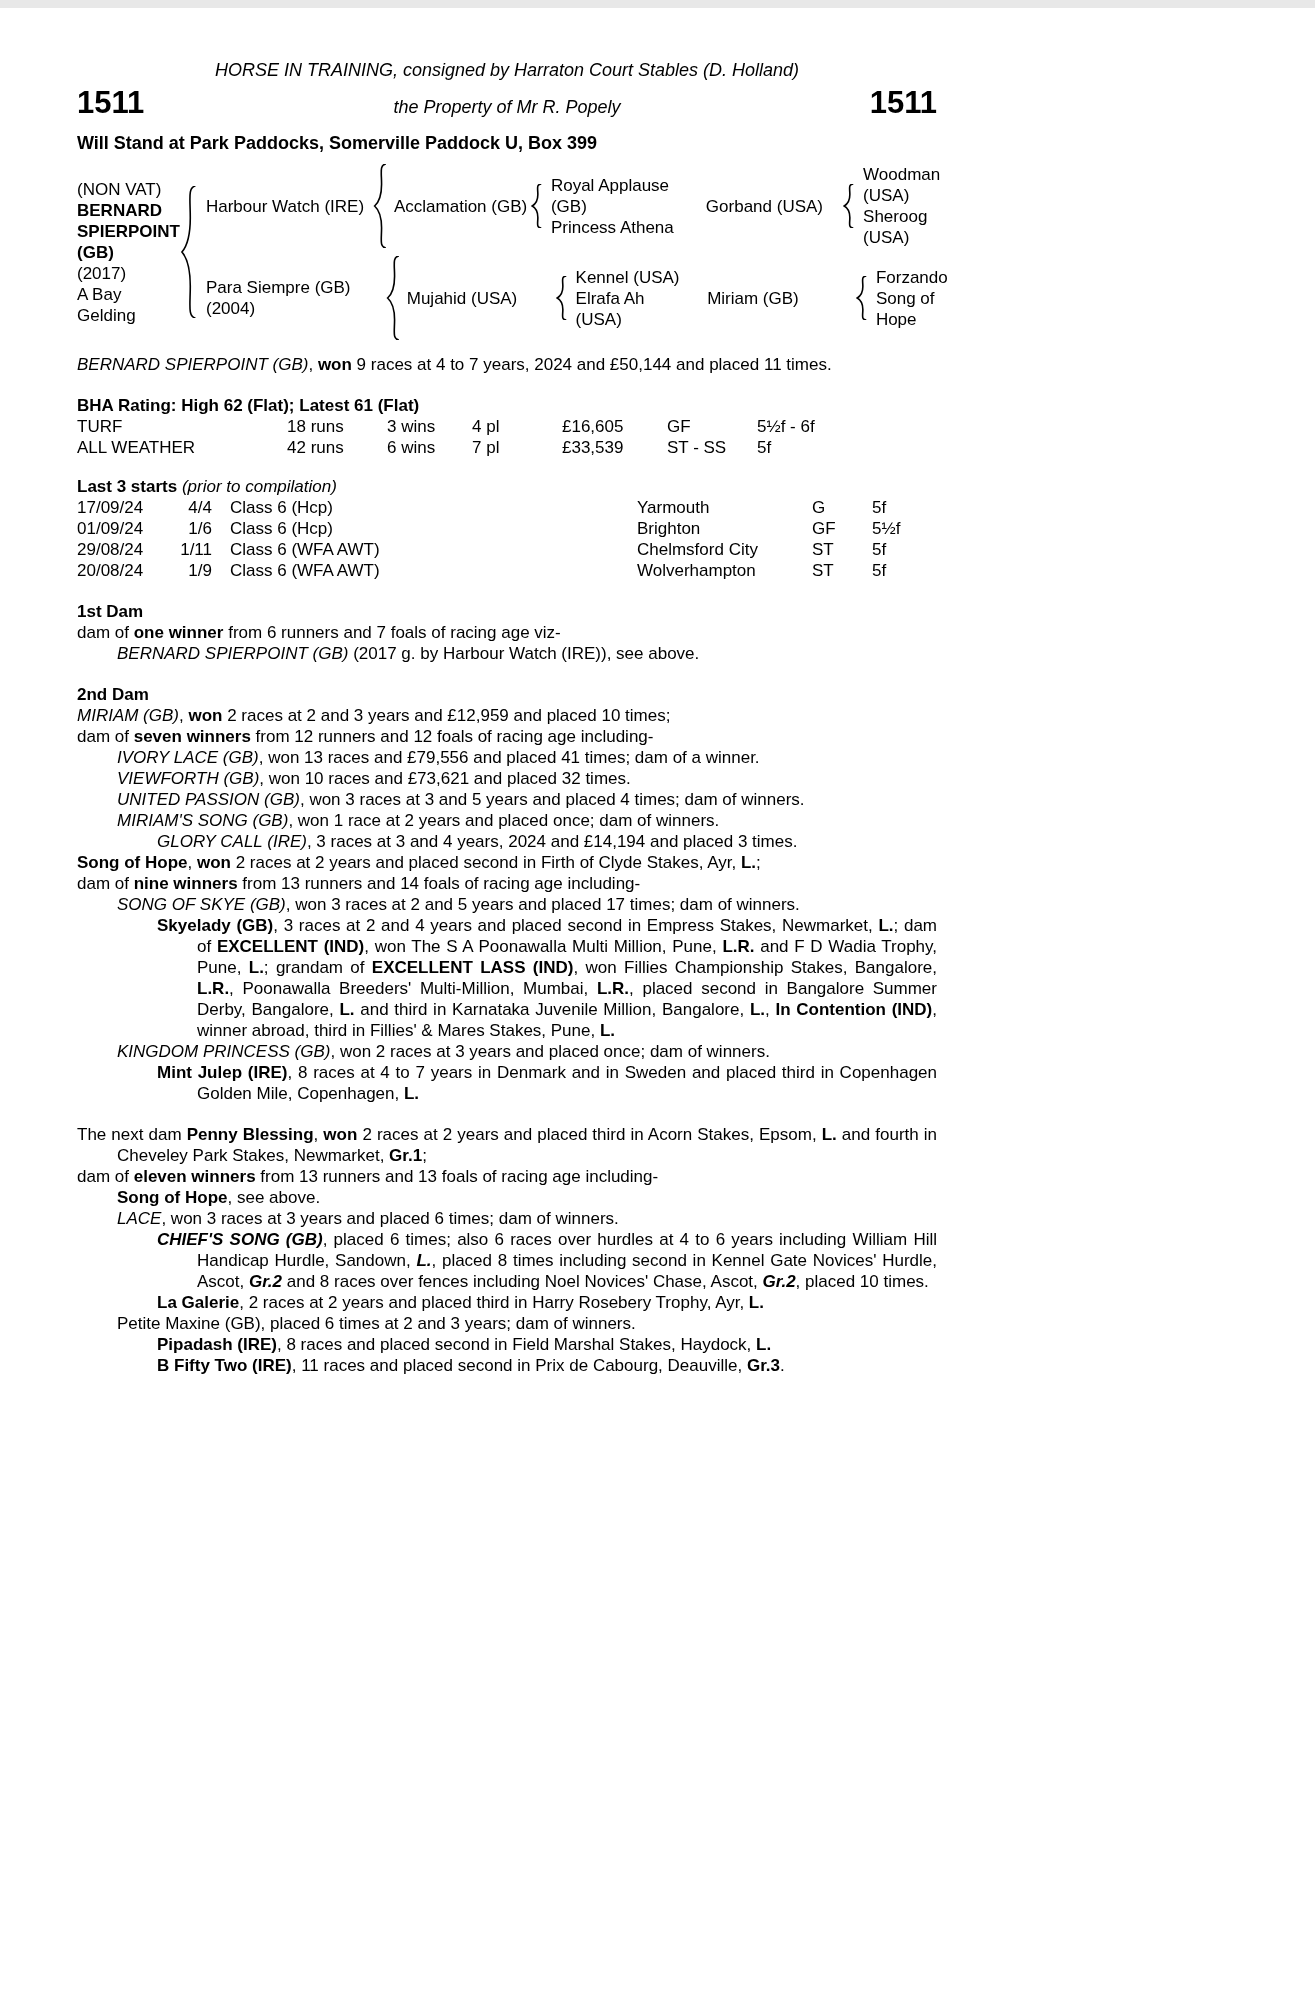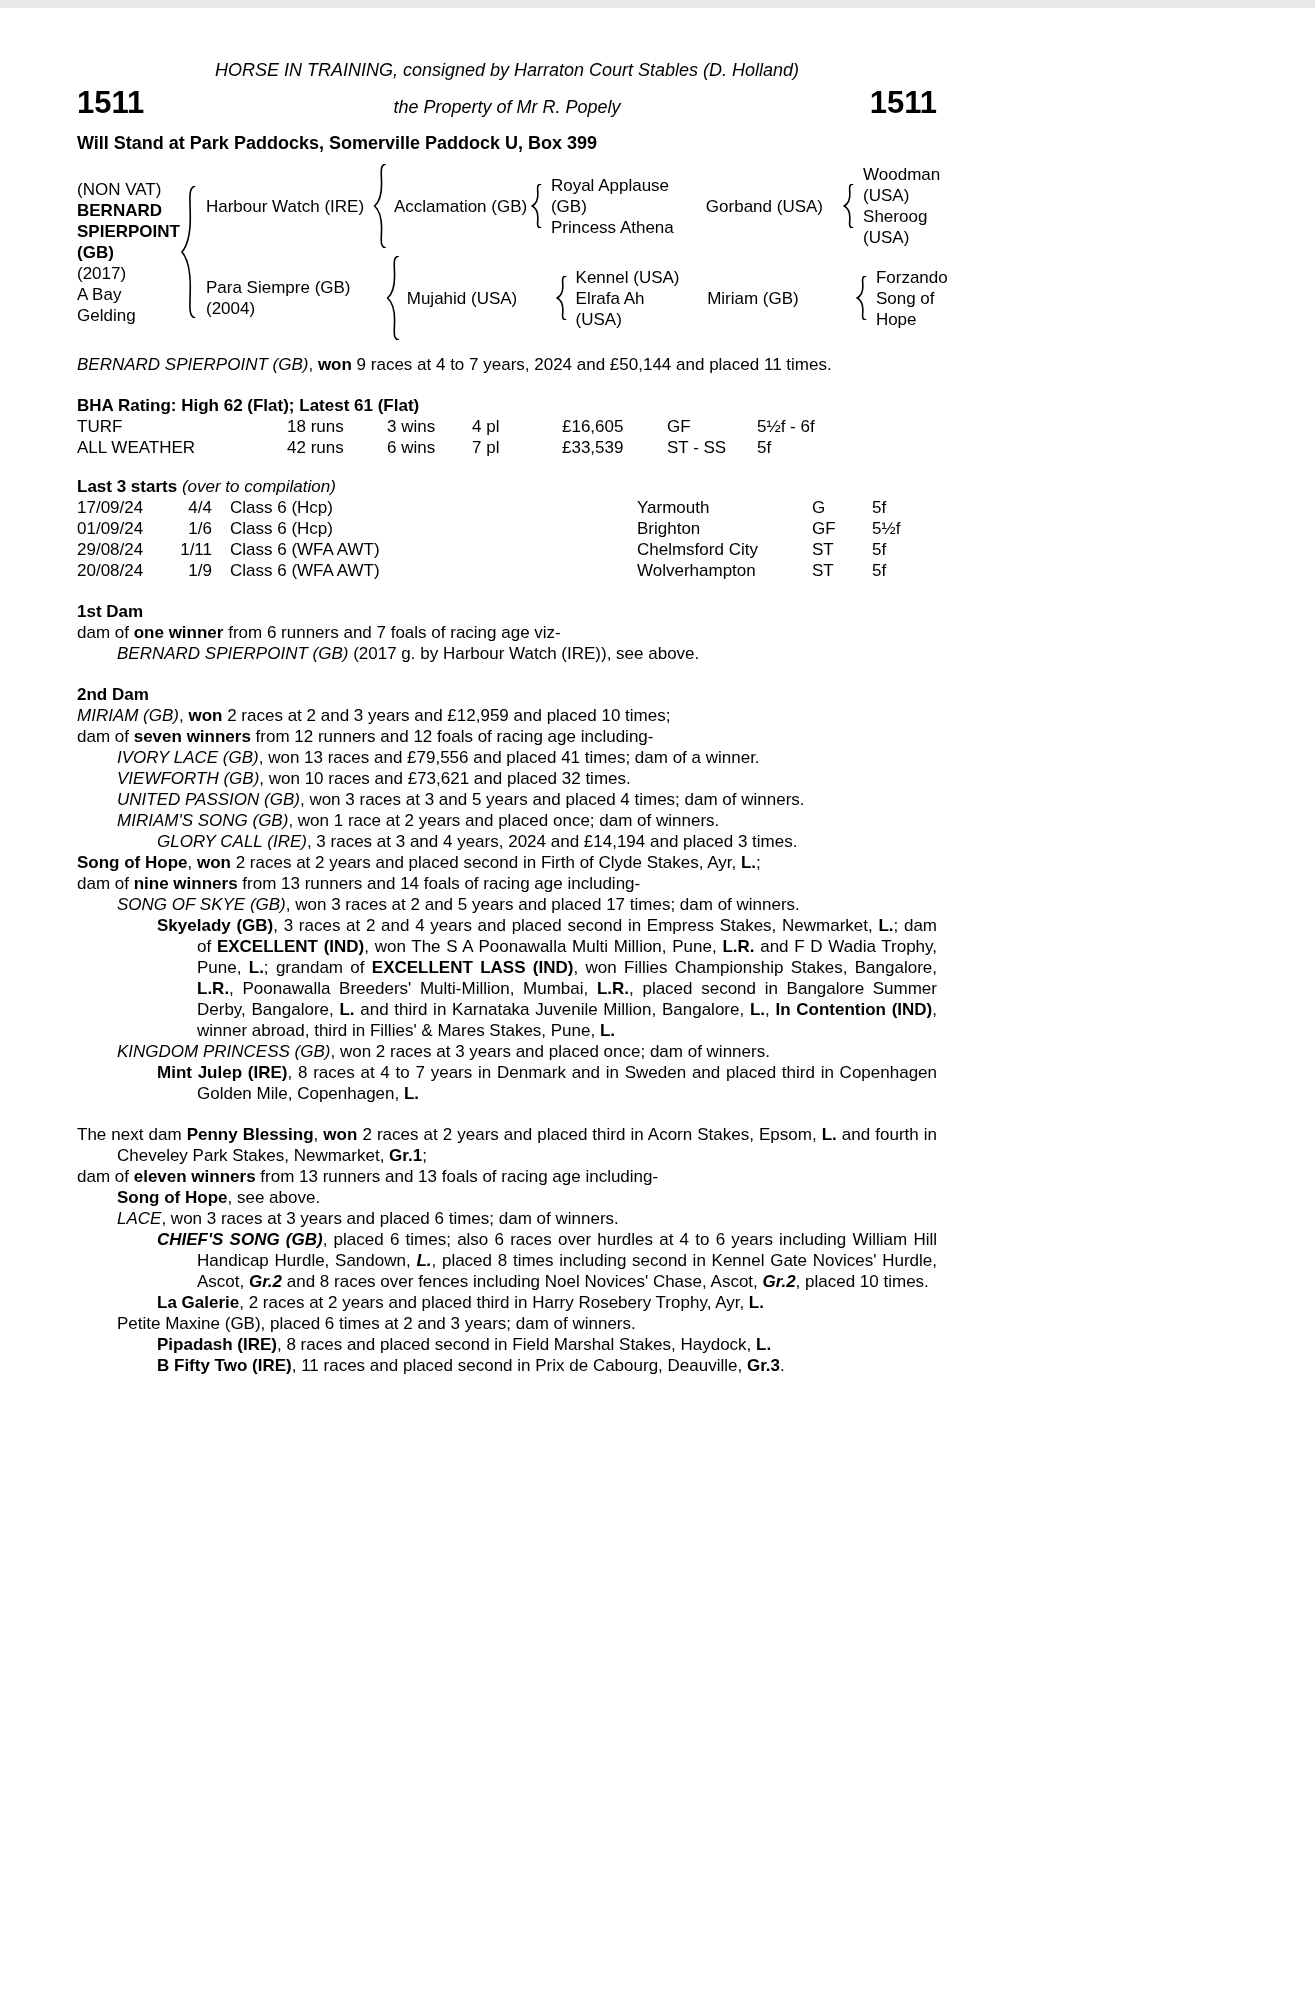--- a/index.html
+++ b/index.html
@@ -161,21 +161,21 @@
   <div class="stats-row">
     <div>ALL WEATHER</div>
     <div>42 runs</div>
     <div>6 wins</div>
     <div>7 pl</div>
     <div>£33,539</div>
     <div>ST - SS</div>
     <div>5f</div>
   </div>
 
-  <div class="mt18"><span class="b">Last 3 starts </span><span class="i">(over to compilation)</span></div>
+  <div class="mt18"><span class="b">Last 3 starts </span><span class="i">(prior to compilation)</span></div>
   <div class="starts-row">
     <div>17/09/24</div>
     <div class="pos">4/4</div>
     <div class="cls">Class 6 (Hcp)</div>
     <div>Yarmouth</div>
     <div>G</div>
     <div>5f</div>
   </div>
   <div class="starts-row">
     <div>01/09/24</div>

